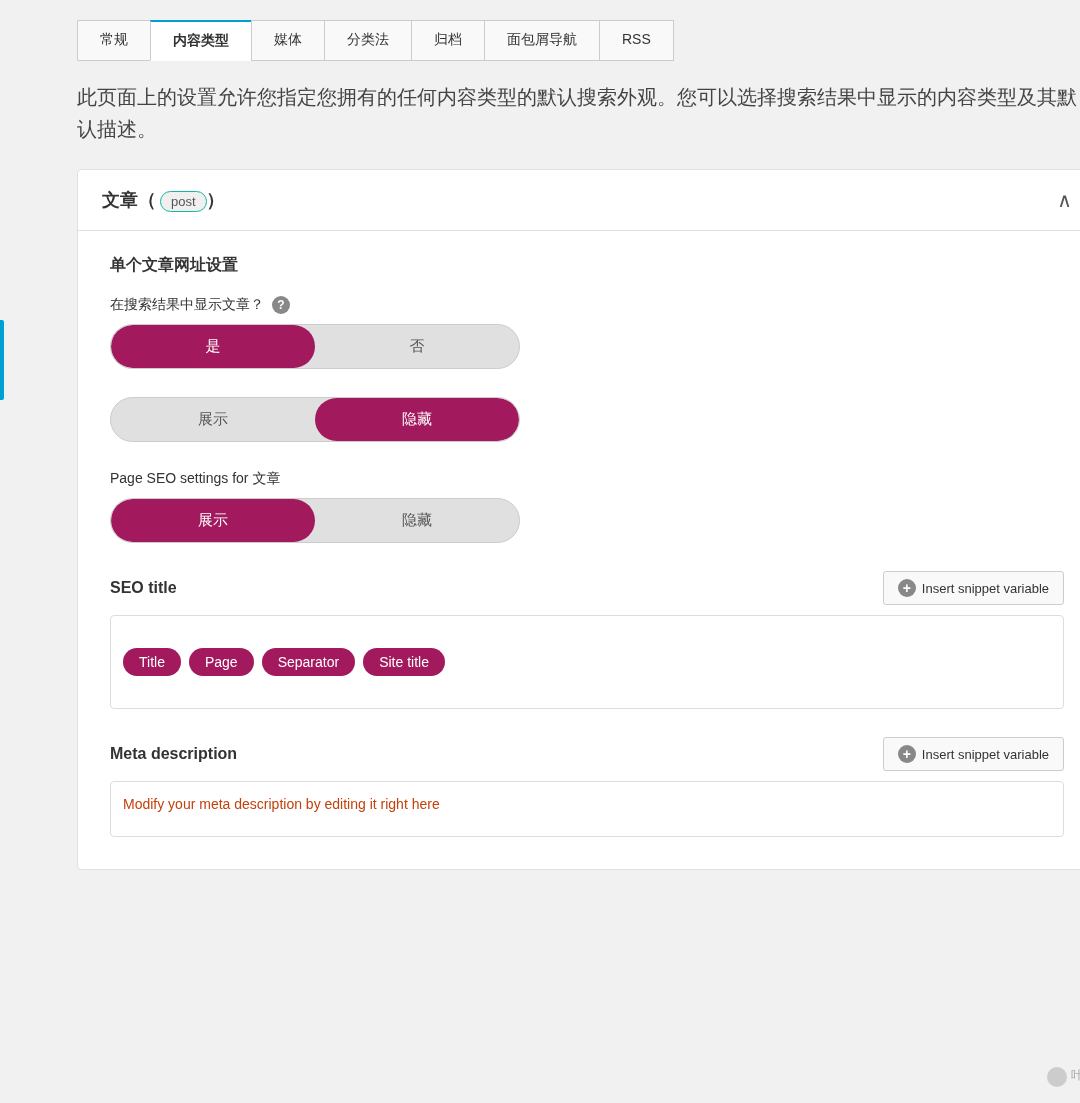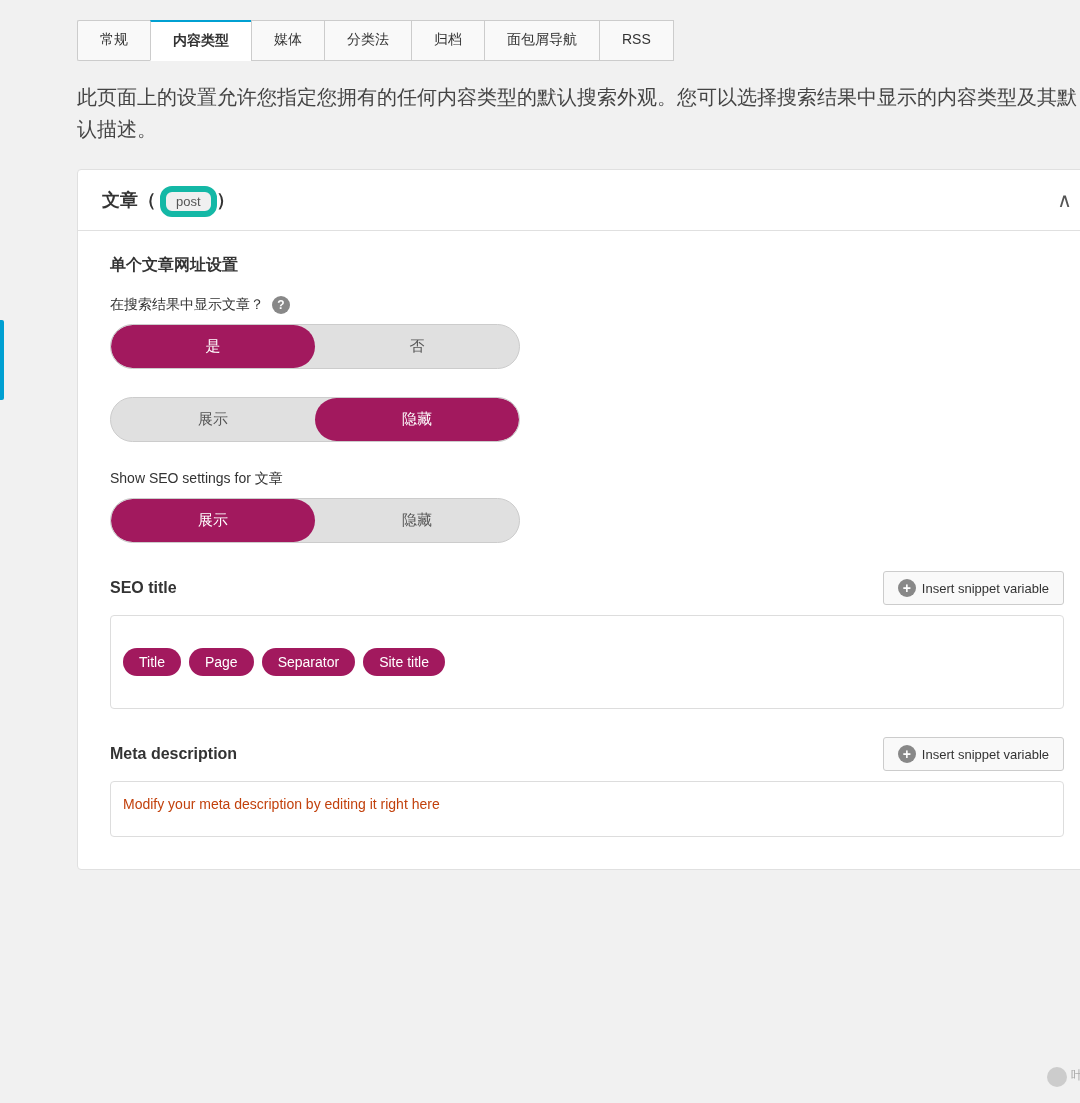--- a/index.html
+++ b/index.html
@@ -72,21 +72,21 @@
       padding: 18px 24px;
       border-bottom: 1px solid #e0e0e0;
     }
     .section-title {
       font-size: 18px;
       font-weight: bold;
       color: #333;
     }
     .section-title .badge {
       background: #f0f0f0;
-      border: 6px solid #14b8a6;
+      border: 1px solid #14b8a6;
       border-radius: 12px;
       padding: 2px 10px;
       font-size: 13px;
       font-weight: normal;
       margin-left: 4px;
       color: #555;
     }
     .chevron-icon {
       font-size: 20px;
       color: #555;
@@ -304,21 +304,21 @@
 
       <div class="field-group">
         <div class="toggle-group">
           <button class="toggle-btn">展示</button>
           <button class="toggle-btn active">隐藏</button>
         </div>
       </div>
 
       <div class="field-group">
         <div class="field-label">
-          <span>Show SEO settings for 文章</span>
+          <span>Page SEO settings for 文章</span>
         </div>
         <div class="toggle-group">
           <button class="toggle-btn active">展示</button>
           <button class="toggle-btn">隐藏</button>
         </div>
       </div>
 
       <div class="seo-field-section">
         <div class="seo-field-header">
           <div class="seo-field-label">SEO title</div>

